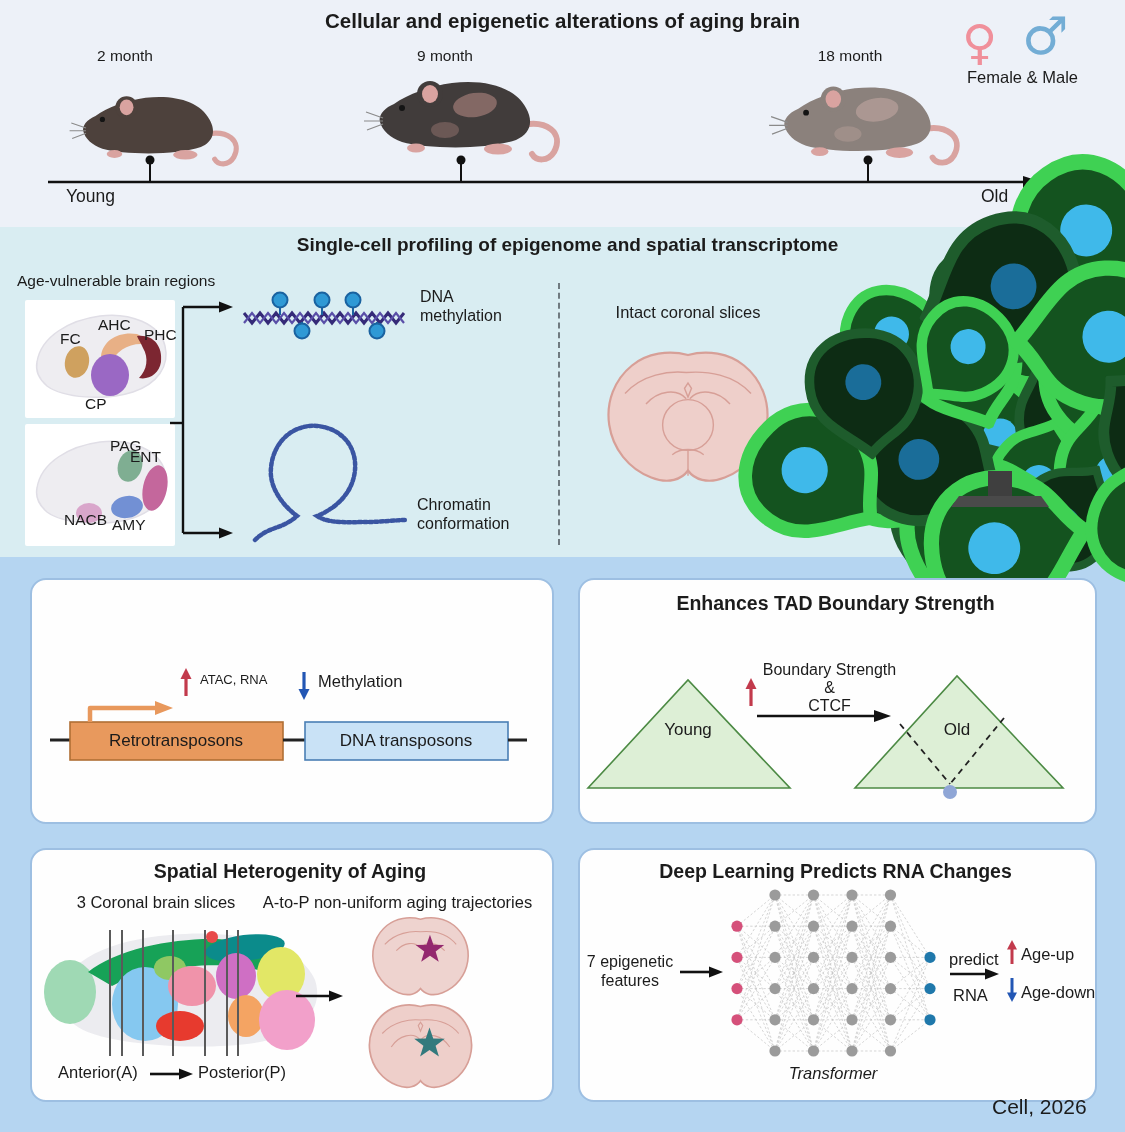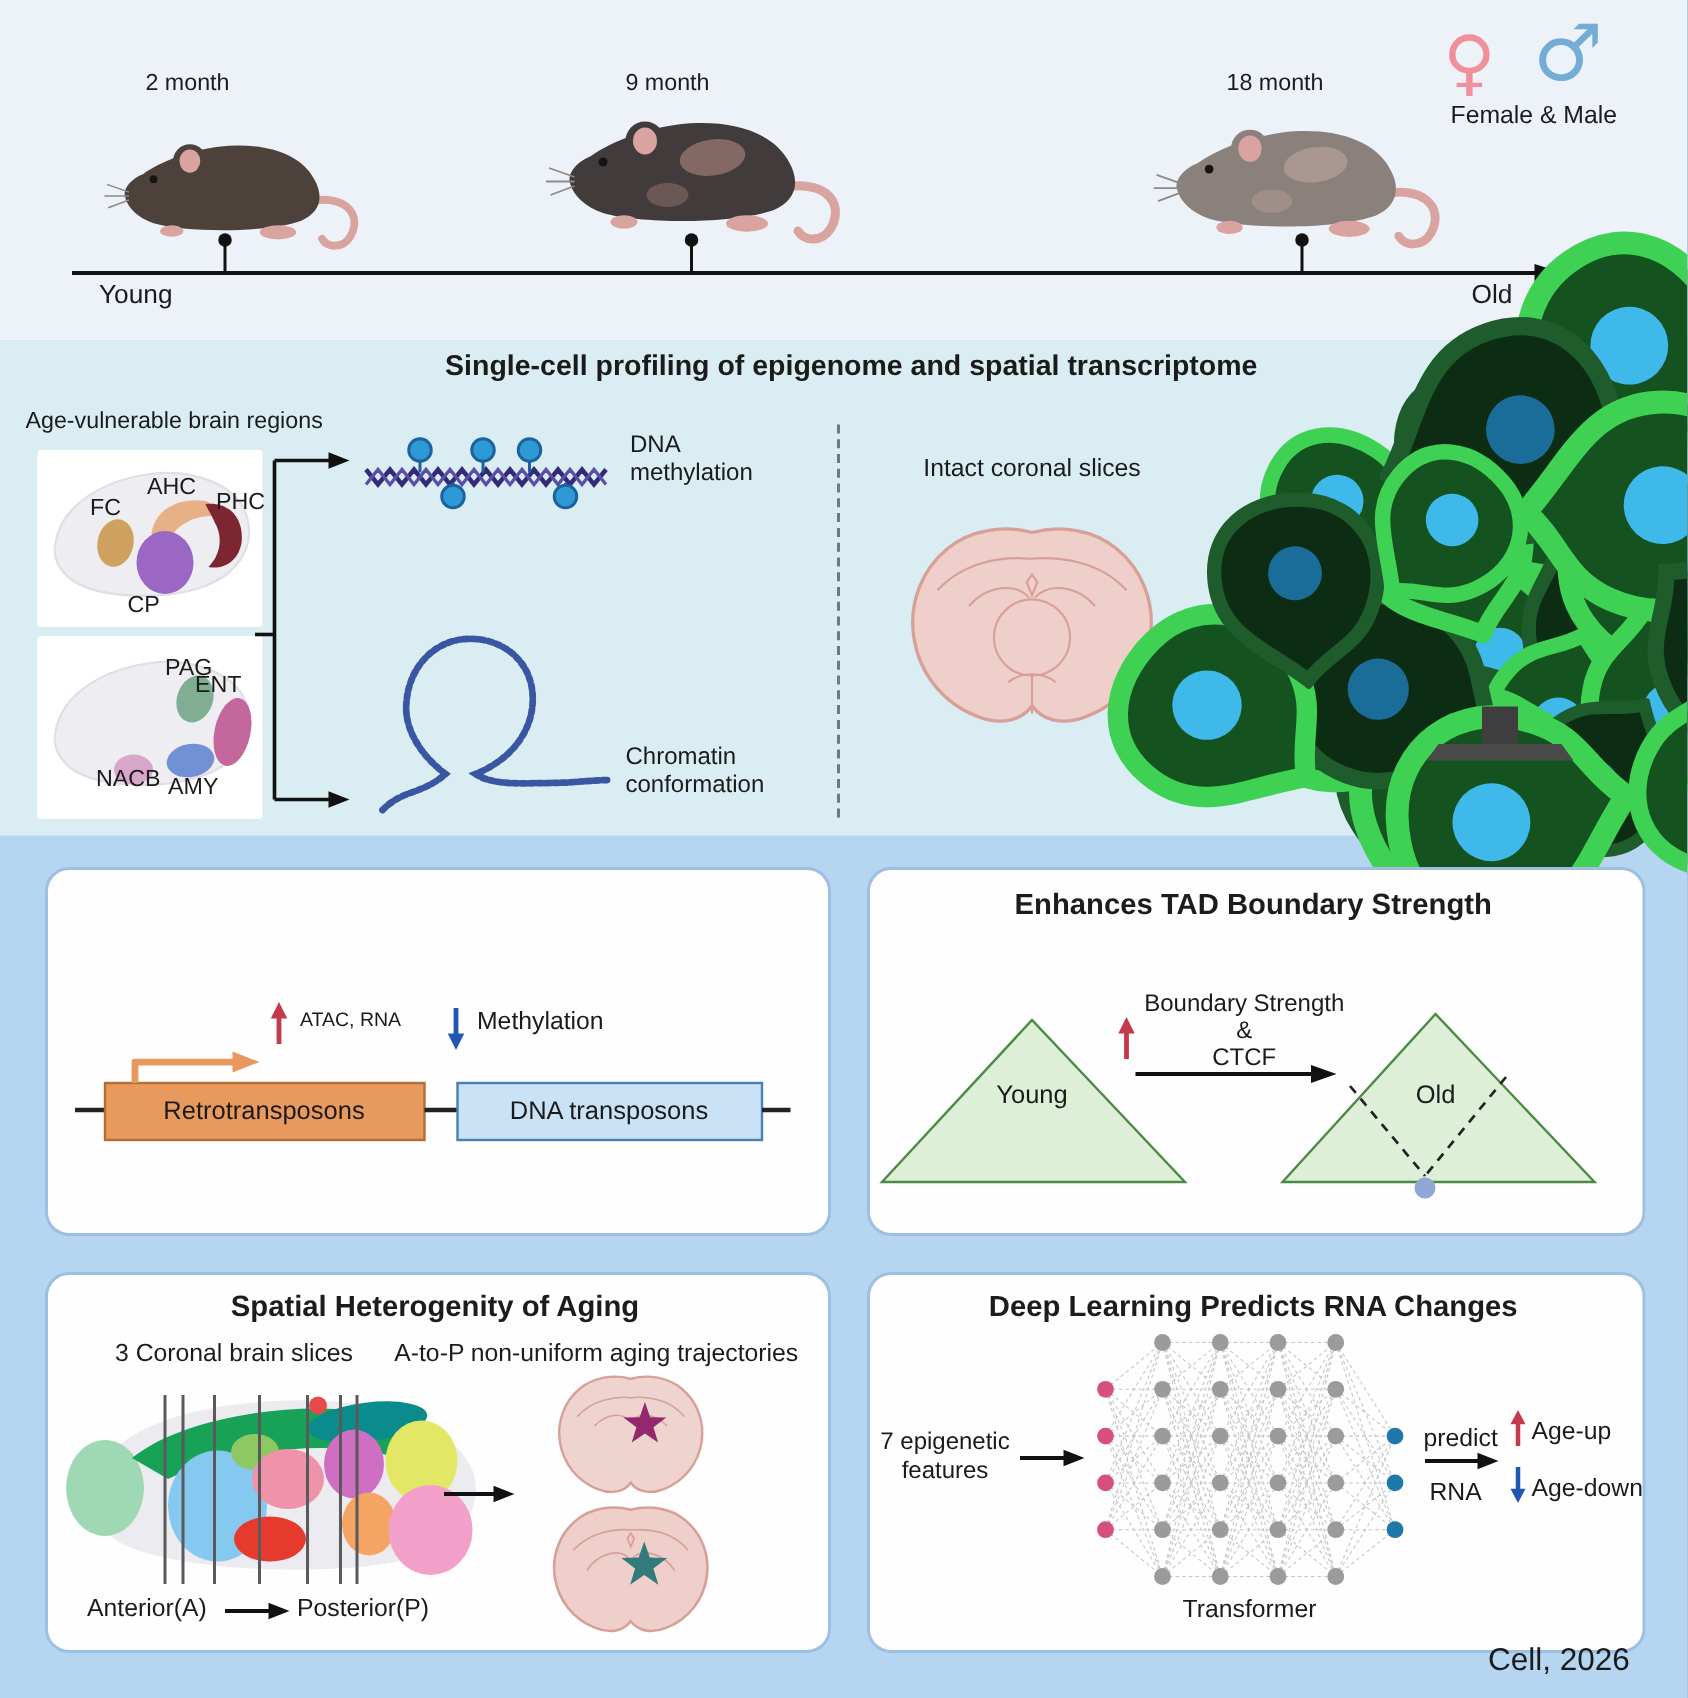--- a/index.html
+++ b/index.html
@@ -19,20 +19,21 @@
   .sym{position:absolute;font-family:"DejaVu Sans",sans-serif;font-weight:bold;line-height:1;}
   .divider-dashed{position:absolute;border-left:2.5px dashed var(--divider,#6f7a80);width:0;}
   svg{display:block;overflow:visible;}
 </style>
 </head>
 <body>
 
 <div class="stage">
 
   <div class="band band-top">
+    <div class="lbl b c" style="left:0;right:0;top:9px;font-size:20.5px;">Cellular and epigenetic alterations of aging  brain</div>
 
     <div class="lbl c" style="left:75px;width:100px;top:47px;font-size:15.5px;">2 month</div>
     <div class="lbl c" style="left:395px;width:100px;top:47px;font-size:15.5px;">9 month</div>
     <div class="lbl c" style="left:800px;width:100px;top:47px;font-size:15.5px;">18 month</div>
 
     <svg width="0" height="0" style="position:absolute">
       <defs>
         <symbol id="mouse" viewBox="0 0 220 110">
           <path d="M168,66 C198,58 214,74 204,92 C198,102 186,101 182,94" style="fill:none;stroke:var(--mouse-ear,#c99);stroke-width:6;stroke-linecap:round"></path>
           <path d="M30,62 C28,56 34,48 44,44 C58,34 80,26 102,23 C135,19 165,27 176,48 C184,62 180,74 166,80 C138,90 76,89 52,82 C40,78 32,70 30,62 Z" style="fill:var(--fur,#555)"></path>
@@ -504,21 +505,21 @@
       <circle cx="175.5" cy="9" r="5.6" fill="#9b9b9b"></circle>
       <circle cx="175.5" cy="40.2" r="5.6" fill="#9b9b9b"></circle>
       <circle cx="175.5" cy="71.4" r="5.6" fill="#9b9b9b"></circle>
       <circle cx="175.5" cy="102.6" r="5.6" fill="#9b9b9b"></circle>
       <circle cx="175.5" cy="133.8" r="5.6" fill="#9b9b9b"></circle>
       <circle cx="175.5" cy="165" r="5.6" fill="#9b9b9b"></circle>
       <circle cx="215" cy="71.4" r="5.6" fill="#1f78ab"></circle>
       <circle cx="215" cy="102.6" r="5.6" fill="#1f78ab"></circle>
       <circle cx="215" cy="133.8" r="5.6" fill="#1f78ab"></circle>
     </svg>
-  <div class="lbl c" style="left:763px;width:140px;top:1064px;font-size:16.5px;">Transformer</div>
+  <div class="lbl c" style="left:763px;width:140px;top:1064px;font-size:16.5px;font-style:italic;">Transformer</div>
 
   <div class="lbl" style="left:949px;top:950px;font-size:16.5px;">predict</div>
   <svg class="abs" style="left:948px;top:966px;" width="54" height="16">
     <line x1="2" y1="8" x2="38" y2="8" stroke="#111" stroke-width="2.6"></line>
       <polygon points="37,2.5 51,8 37,13.5" fill="#111"></polygon>
   </svg>
   <div class="lbl" style="left:953px;top:986px;font-size:16.5px;">RNA</div>
 
   <svg class="abs" style="left:1006px;top:940px;" width="12" height="26">
     <line x1="6" y1="24" x2="6" y2="7" style="stroke:var(--accent-red)" stroke-width="3"></line>

